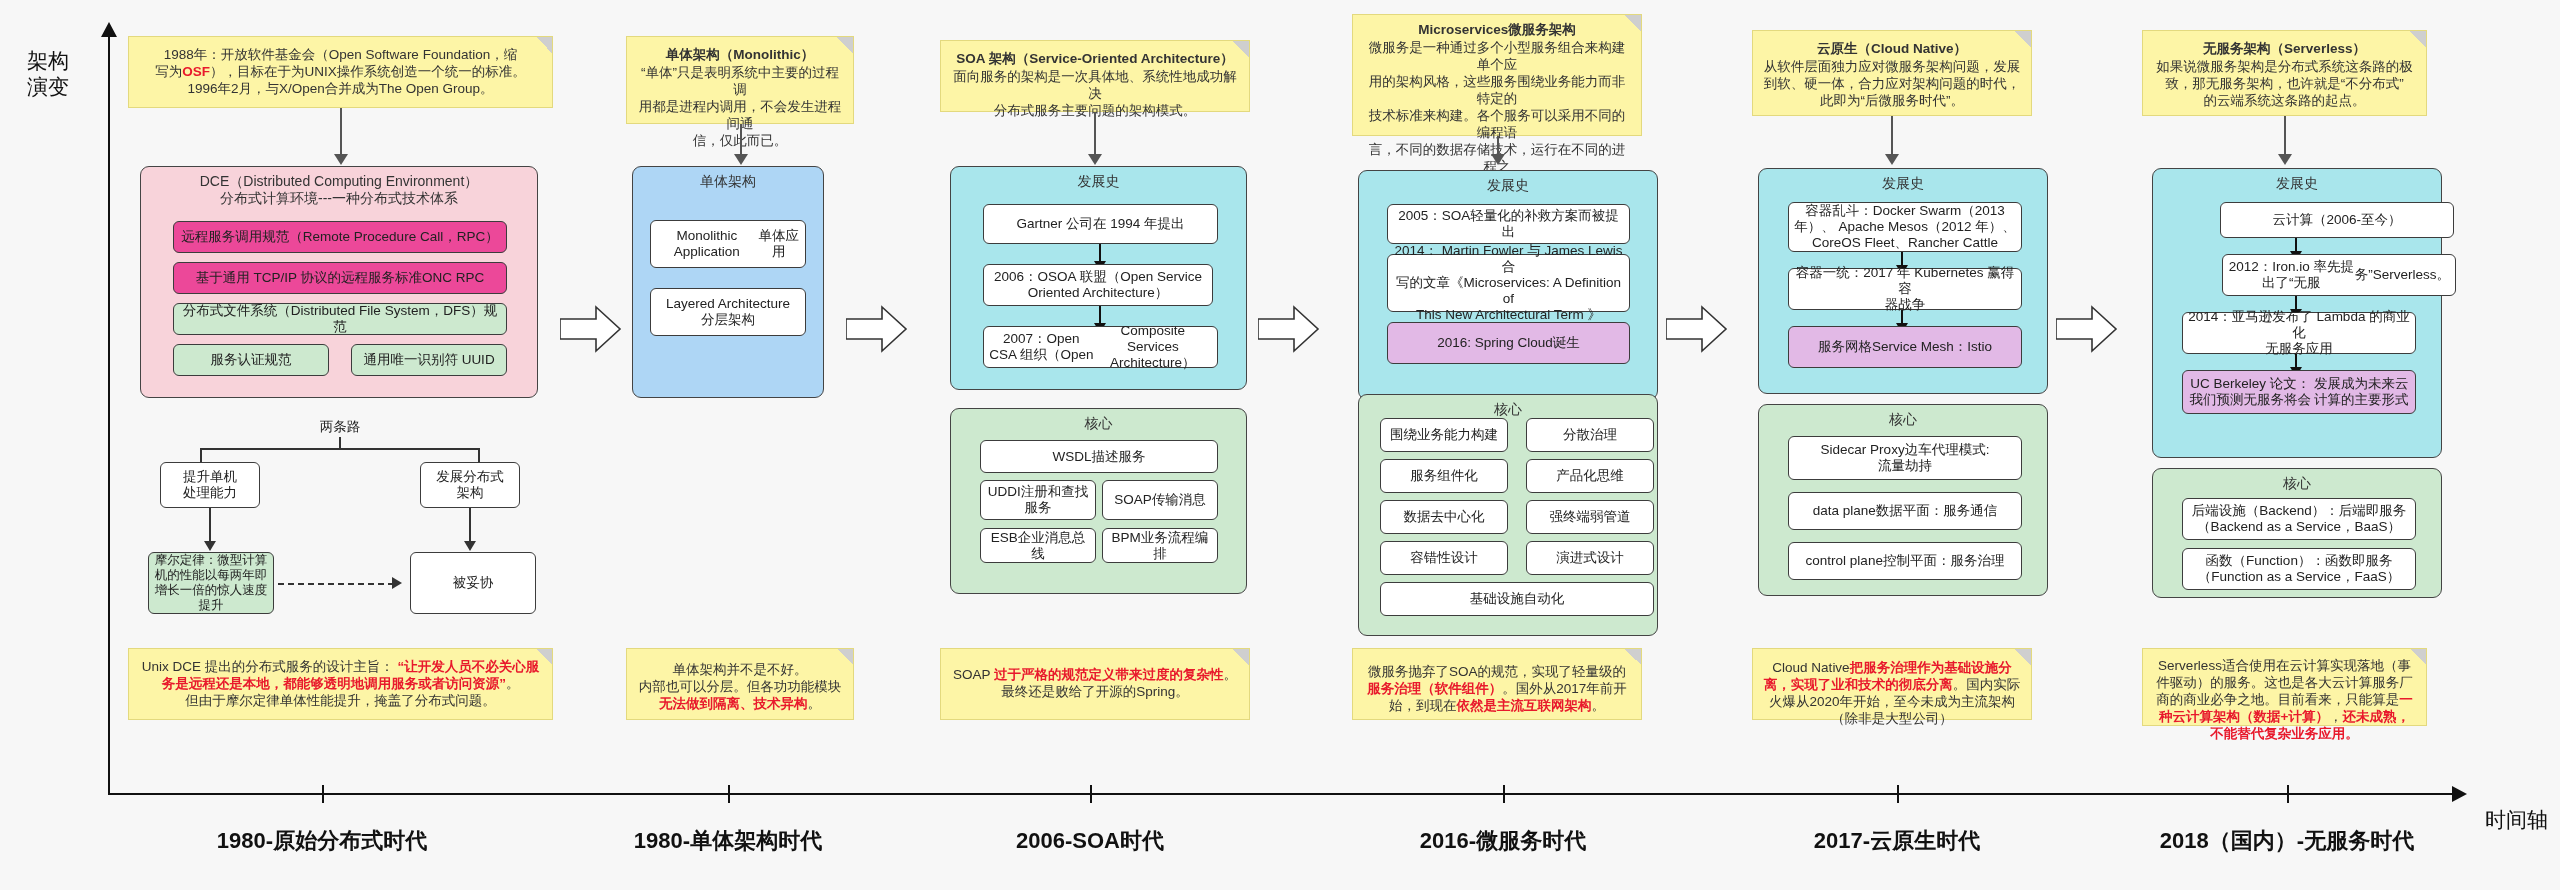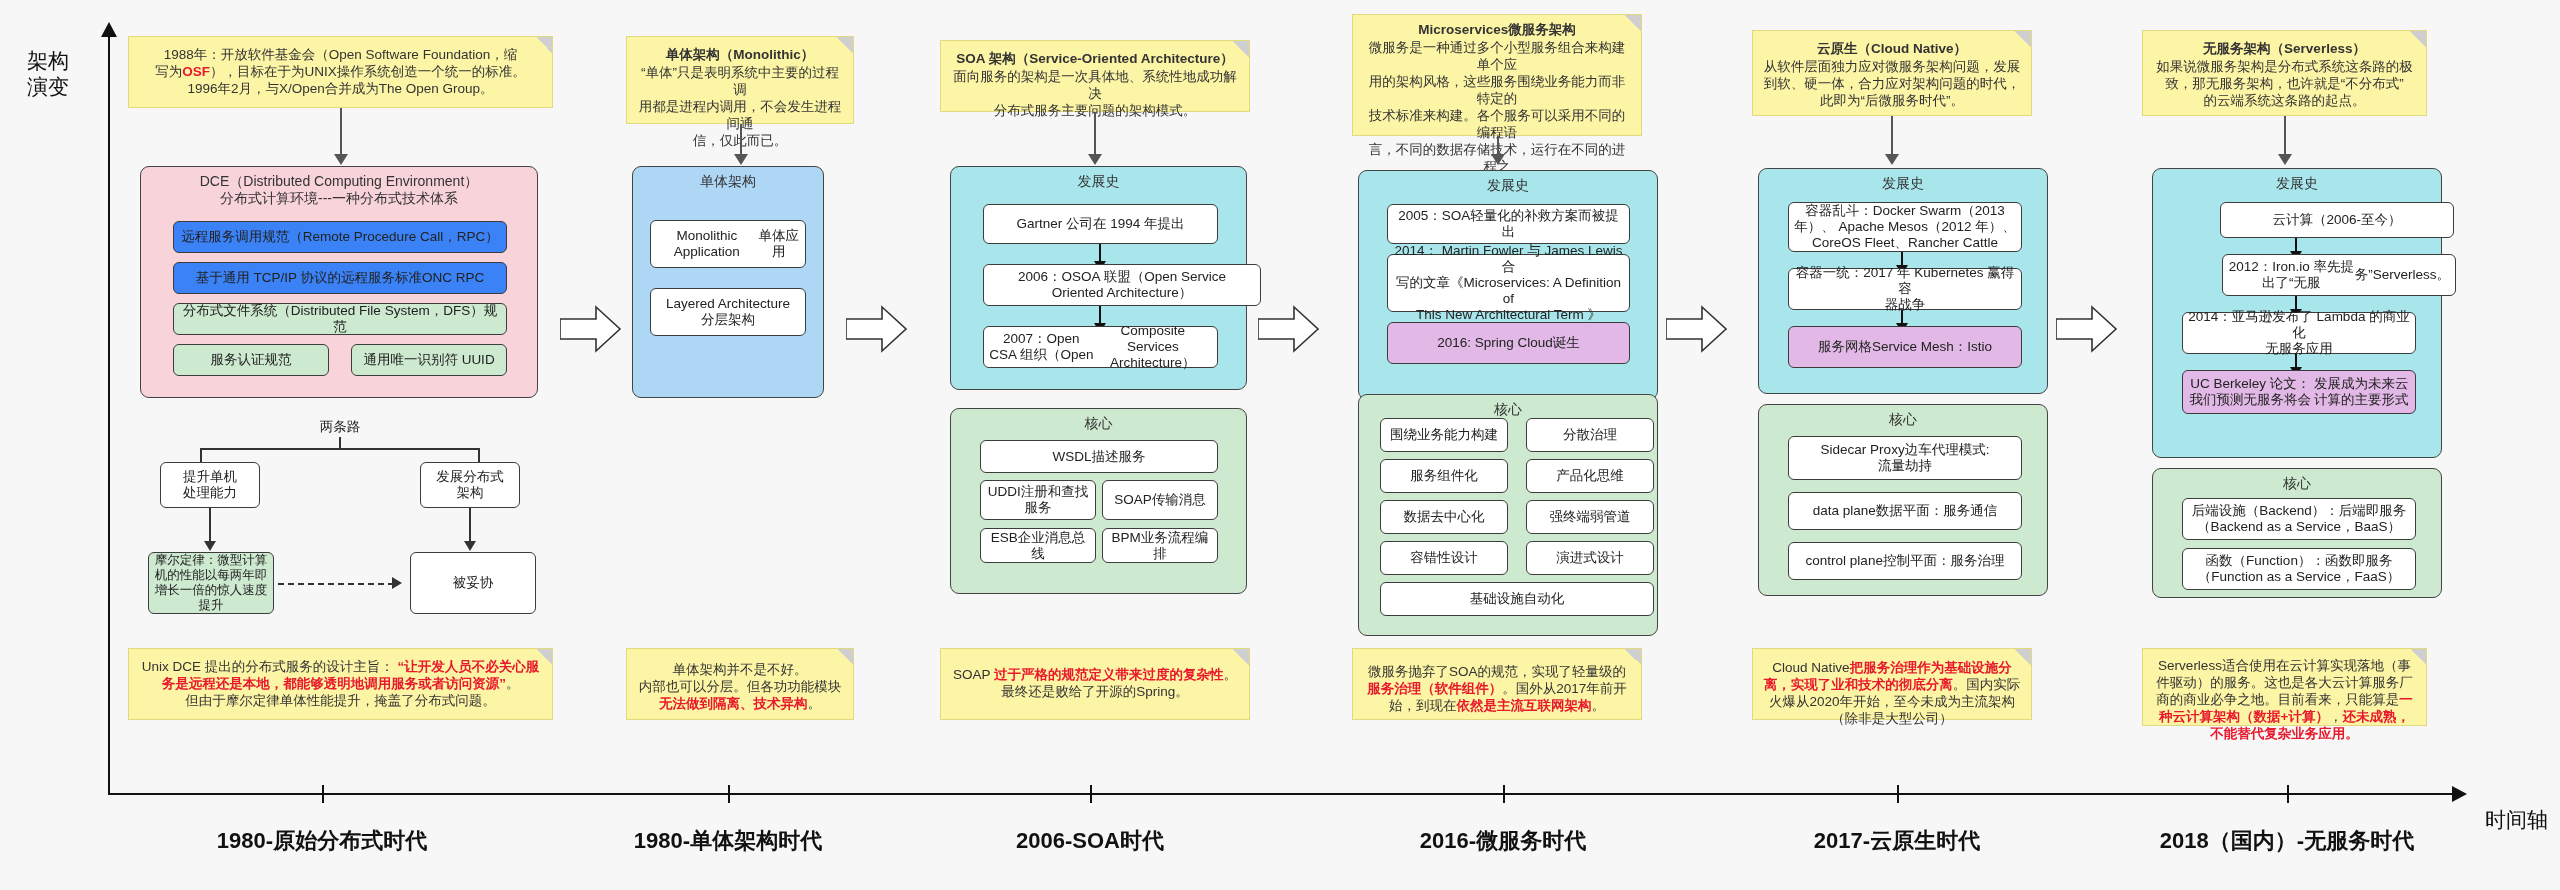--- a/index.html
+++ b/index.html
@@ -72,21 +72,21 @@
   .gbox-title{
     text-align:center;font-size:14px;color:#333;padding-top:6px;line-height:17px;
   }
 
   
   .chip{
     position:absolute;box-sizing:border-box;border:1.6px solid #3c3c3c;border-radius:6px;
     background:#ffffff;display:flex;align-items:center;justify-content:center;
     text-align:center;font-size:13.5px;line-height:16px;color:#222;padding:2px 5px;
   }
-  .chip.yel{background:#3b82f6;text-align:right;}
+  .chip.yel{background:#ec4899;text-align:right;}
   .chip.grn{background:#cde9cf;}
   .chip.pur{background:#e2b9e6;}
   .chip.white{background:#fff;}
 
   
   .big-arrow{position:absolute;}
   .big-arrow svg{display:block;}
 
   
   .varrow{position:absolute;width:2px;background:#111;}
@@ -238,21 +238,21 @@
     <div>分布式服务主要问题的架构模式。</div>
   </div>
   <div class="drop" style="left:1094px;top:112px;height:49px;"></div>
   <div style="position:absolute;left:1088px;top:154px;width:0;height:0;border-left:7px solid transparent;border-right:7px solid transparent;border-top:11px solid #555;"></div>
 
   <div class="gbox cyan" style="left:950px;top:166px;width:297px;height:224px;">
     <div class="gbox-title">发展史</div>
   </div>
   <div class="chip white" style="left:983px;top:204px;width:235px;height:40px;">Gartner 公司在 1994 年提出</div>
   <div class="varrow" style="left:1099px;top:244px;height:18px;"></div>
-  <div class="chip white" style="left:983px;top:264px;width:278px;height:42px;flex-direction:column;">
+  <div class="chip white" style="left:983px;top:264px;width:230px;height:42px;flex-direction:column;">
     <div>2006：OSOA 联盟（Open Service</div>
     <div>Oriented Architecture）</div>
   </div>
   <div class="varrow" style="left:1099px;top:306px;height:18px;"></div>
   <div class="chip white" style="left:983px;top:326px;width:235px;height:42px;flex-direction:row;">
     <div>2007：Open CSA 组织（Open</div>
     <div>Composite Services Architecture）</div>
   </div>
 
   <div class="gbox green" style="left:950px;top:408px;width:297px;height:186px;">

